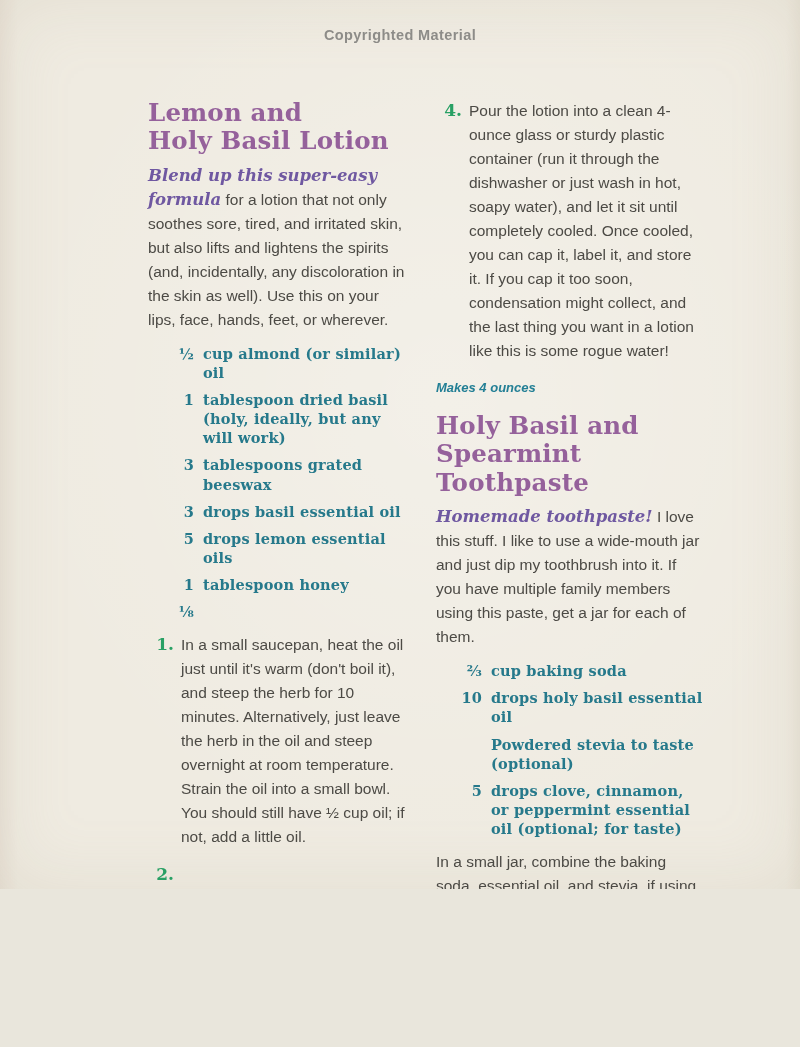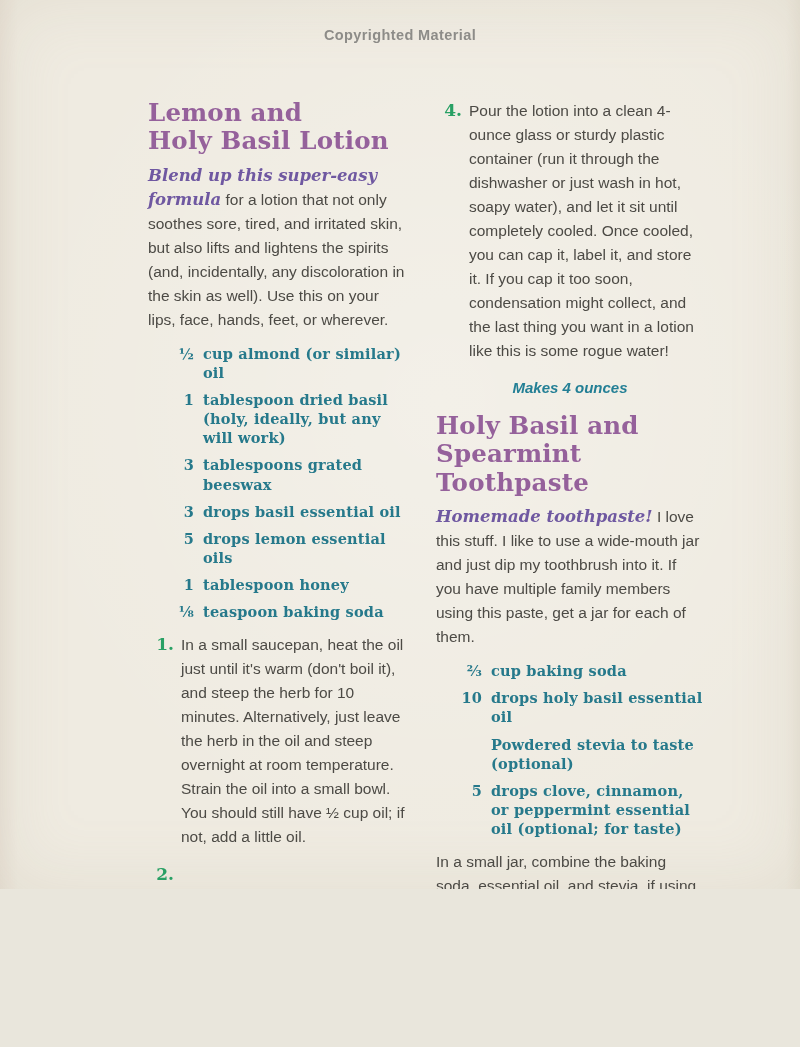--- a/index.html
+++ b/index.html
@@ -53,22 +53,22 @@
     display:grid;grid-template-columns:26px 1fr;column-gap:7px;
     margin-bottom:14px;
   }
   .step-num{
     text-align:right;
     font-family:"DejaVu Serif","Liberation Serif",serif;
     font-weight:bold;font-size:17px;color:#28a064;line-height:22px;
   }
   .step-text{font-size:15.5px;line-height:24px;color:#4c4a45;}
   .yield{
-    margin:2px 0 14px 0;text-align:center;
-    font-style:italic;font-weight:bold;font-size:15px;line-height:21px;
+    margin:2px 0 14px 0;text-align:left;
+    font-style:italic;font-weight:bold;font-size:13px;line-height:21px;
     color:#237f95;
   }
   .closing{margin:10px 0 10px 0;font-size:15.5px;line-height:24px;color:#4c4a45;}
   .footer-pagenum{
     position:absolute;left:28px;top:985px;
     font-family:"DejaVu Serif","Liberation Serif",serif;
     font-size:20px;color:#a7c266;
   }
   .footer-running{
     position:absolute;left:97px;top:996px;
@@ -115,21 +115,20 @@
         <div class="ing-row">
           <span class="qty">5</span>
           <span class="ing-text">drops lemon essential oils</span>
         </div>
         <div class="ing-row">
           <span class="qty">1</span>
           <span class="ing-text">tablespoon honey</span>
         </div>
         <div class="ing-row">
           <span class="qty">⅛</span>
-          <span class="ing-text">teaspoon baking soda</span>
         </div>
       </div>
 
       <div class="steps">
         <div class="step">
           <span class="step-num">1.</span>
           <span class="step-text">In a small saucepan, heat the oil just until it's warm (don't boil it), and steep the herb for 10 minutes. Alternatively, just leave the herb in the oil and steep overnight at room temperature. Strain the oil into a small bowl. You should still have ½ cup oil; if not, add a little oil.</span>
         </div>
         <div class="step">
           <span class="step-num">2.</span>

